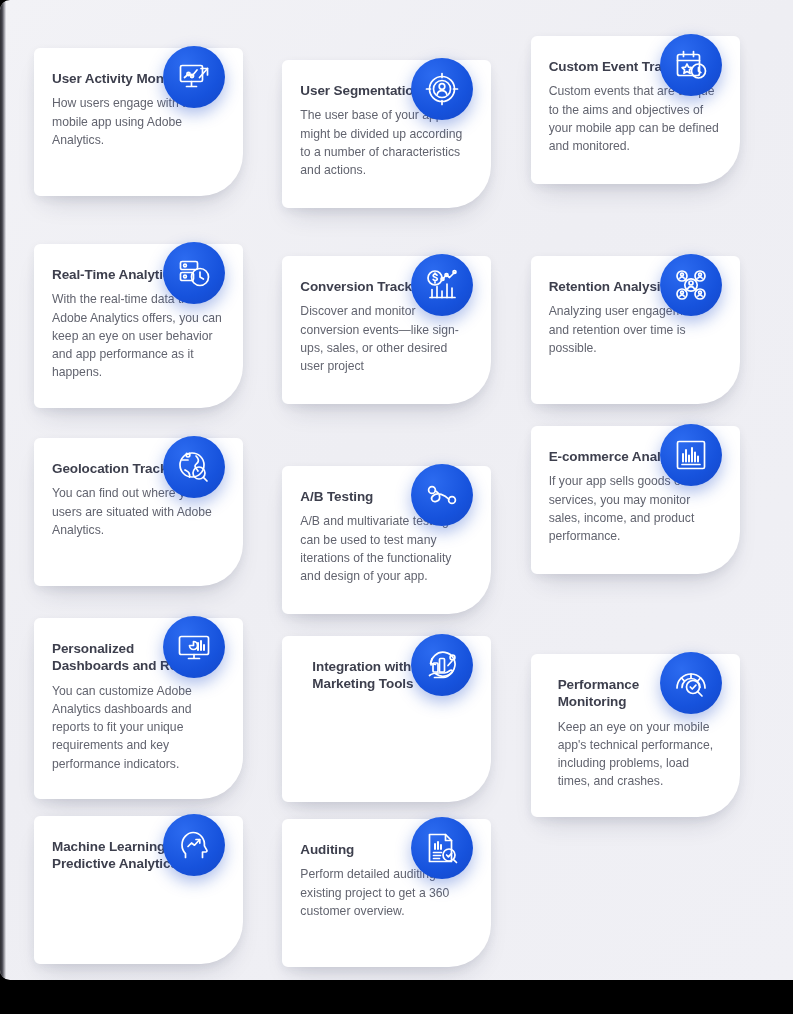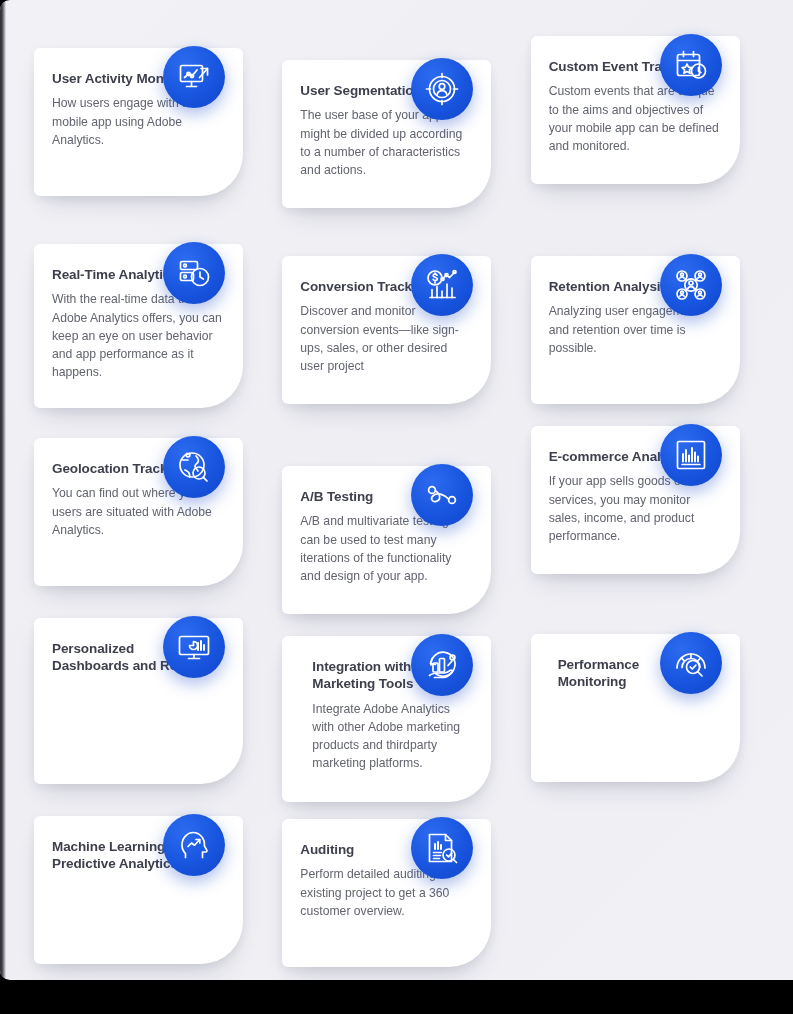--- a/index.html
+++ b/index.html
@@ -113,21 +113,21 @@
   .cell.c1 .card { top: 46px; }
   .cell.c2 .card { top: 22px; }
   .cell.c3 .card { top: 38px; }
   .cell.c4 .card { top: 50px; }
   .cell.c5 .card { top: 50px; }
   .cell.c6 .card { top: 40px; }
   .cell.c7 .card { top: 40px; margin-top: 28px; }
   .cell.c8 .card { top: 28px; }
   .cell.c9 .card { top: 28px; }
   .cell.c10 .card { top: 46px; padding-left: 30px; }
-  .cell.c11 .card { top: 44px; padding-left: 27px; }
+  .cell.c11 .card { top: 64px; padding-left: 27px; }
   .cell.c12 .card { top: 34px; }
   .cell.c13 .card { top: 37px; }
   .cell.c2 .card-title, .cell.c5 .card-title,
   .cell.c8 .card-title, .cell.c11 .card-title { max-width: 150px; }
 </style>
 </head>
 <body>
 
 <div id="infographic">
   <div class="grid">
@@ -299,54 +299,55 @@
       <div class="card">
         <div class="icon-badge">
           <svg viewBox="0 0 36 36">
             <rect x="3.5" y="7.5" width="29" height="18" rx="1.8"></rect>
             <path d="M18 25.5v4M12.5 29.5h11"></path>
             <path d="M13.5 16.5a4 4 0 1 0 4-4v4z"></path>
             <path d="M22 21V14M25 21v-9M28 21v-5" style="stroke-width:2"></path>
           </svg>
         </div>
         <h3 class="card-title">Personalized Dashboards and Reports</h3>
+        <p class="card-desc">You can customize Adobe Analytics dashboards and reports to fit your unique requirements and key performance indicators.</p>
       </div>
     </div>
 
     <div class="cell c10 tall">
       <div class="card">
         <div class="icon-badge">
           <svg viewBox="0 0 36 36">
             <path d="M7 18a12 12 0 1 1 5 9"></path>
             <path d="M8 11.5l-1.5 5 5 1"></path>
             <rect x="9" y="16" width="5" height="9" rx="1"></rect>
             <rect x="15.5" y="11.5" width="5" height="13.5" rx="1"></rect>
             <path d="M24 18.5l4-4.5"></path>
             <circle cx="28.5" cy="10.5" r="2.4"></circle>
             <path d="M5.5 28.5c3-2.5 5.5-2.5 9-2.5h6c2 0 3.5-1 5.5-2.5 1.6-1.2 3.2.6 2 2-2.2 2.6-5 5-8.5 5h-9"></path>
           </svg>
         </div>
         <h3 class="card-title">Integration with Marketing Tools</h3>
-        <p class="card-desc">Integrate Adobe Analytics with other Adobe marketing products and thirdparty marketing platforms.</p>
       </div>
     </div>
 
     <div class="cell c11">
       <div class="card">
         <div class="icon-badge">
           <svg viewBox="0 0 36 36">
             <path d="M4 23a14 14 0 0 1 28 0"></path>
             <path d="M9 22.5a9 9 0 0 1 18 0"></path>
             <path d="M18 9v4M8.5 13l2.5 2.6M27.5 13L25 15.6"></path>
             <circle cx="20" cy="22" r="6.5"></circle>
             <path d="M17.3 22l2 2 3.6-3.8"></path>
             <path d="M24.7 26.7l4.3 4.3"></path>
           </svg>
         </div>
         <h3 class="card-title">Performance Monitoring</h3>
+        <p class="card-desc">Keep an eye on your mobile app's technical performance, including problems, load times, and crashes.</p>
       </div>
     </div>
 
     <div class="cell c12">
       <div class="card">
         <div class="icon-badge">
           <svg viewBox="0 0 36 36">
             <path d="M26.5 30.5v-5.5h3.2c1 0 1.6-1 1.1-1.9l-2.4-4.3c.6-7.1-4.4-13.3-11.3-13.3C11.4 5.5 6 11.1 6 18c0 3.4 1.3 6.4 3.5 8.7v3.8"></path>
             <path d="M12 19.5l3.5-3.5 3 2.2 5-5.5"></path>
             <path d="M20 12.5h3.8v3.6"></path>

